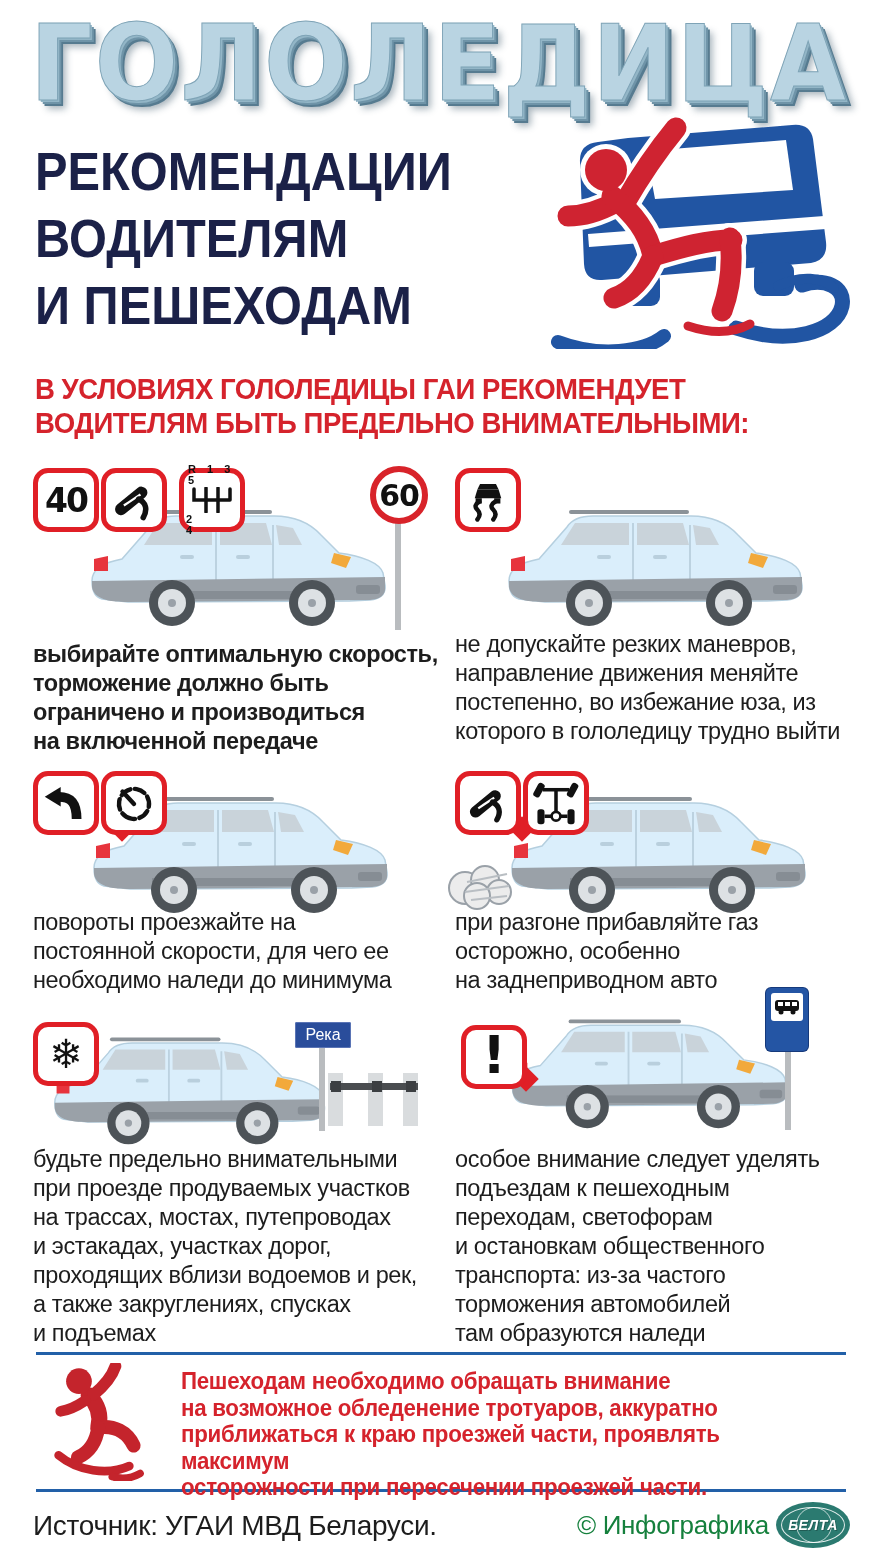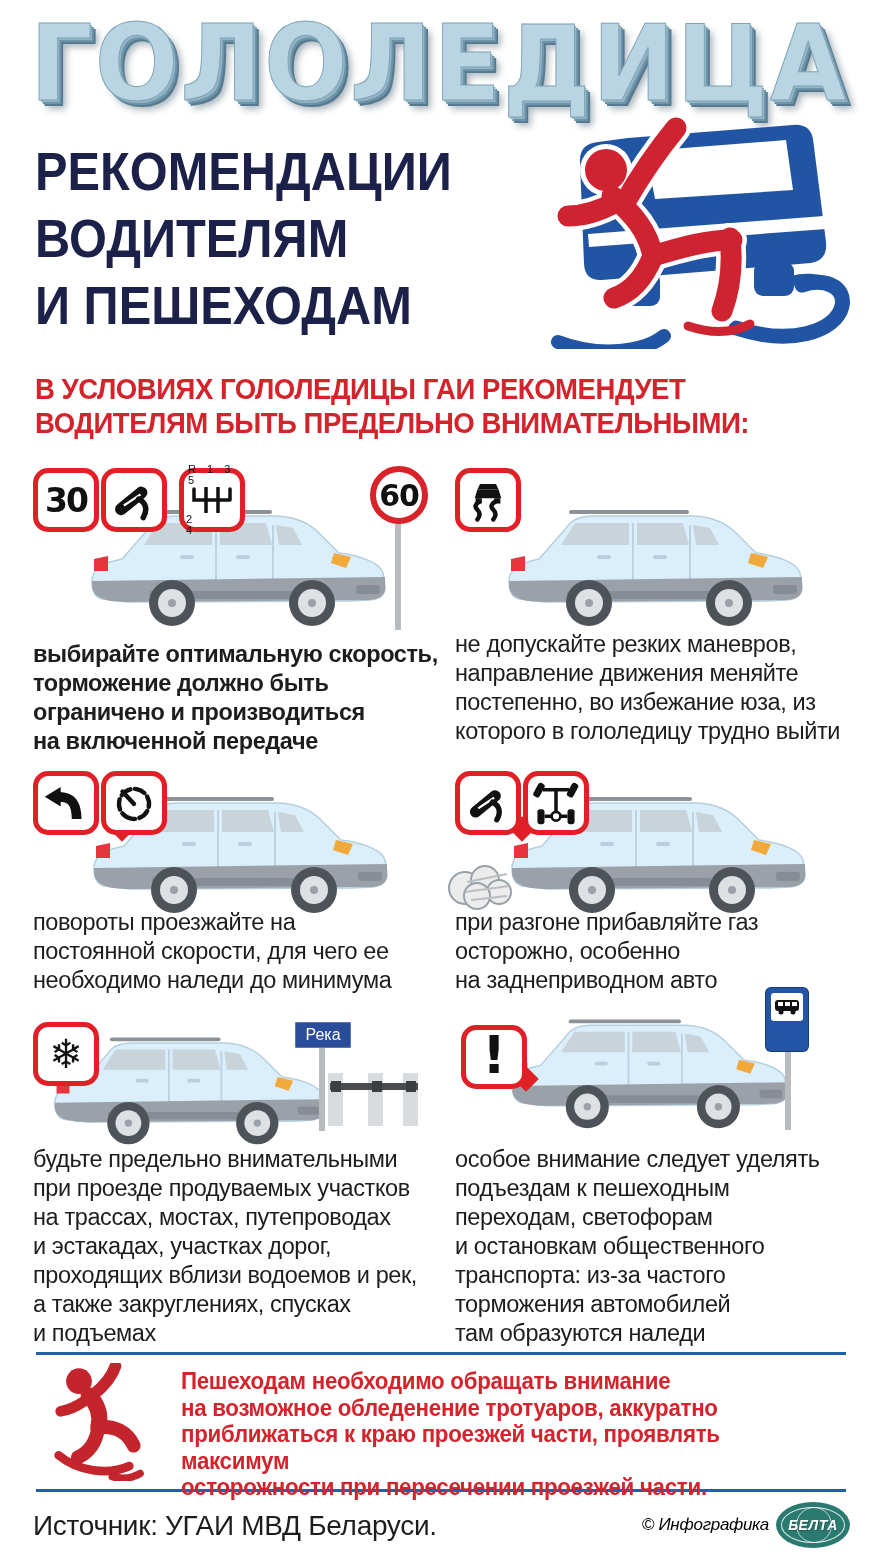--- a/index.html
+++ b/index.html
@@ -33,21 +33,21 @@
     letter-spacing:-2px;}
   .round-sign{position:absolute;width:46px;height:46px;background:#fff;border:6px solid #d8232a;
     border-radius:50%;display:flex;align-items:center;justify-content:center;z-index:3;}
   .round-sign .num{font-family:"DejaVu Sans",sans-serif;font-weight:bold;font-size:30px;color:#111;letter-spacing:-1px;}
   .pole{position:absolute;width:6px;background:#b9bcbf;z-index:1;}
   .tail{position:absolute;width:18px;height:18px;background:#e01f26;transform:rotate(45deg);z-index:2;}
   .tip-text{position:absolute;left:0;font-size:23.5px;line-height:29px;color:#1d1d1d;
     white-space:pre-line;letter-spacing:-0.4px;width:420px;}
 
   .gear-wrap{display:flex;flex-direction:column;align-items:center;line-height:1;}
-  .gear-lbl{font-size:11px;font-weight:normal;color:#111;letter-spacing:4px;margin:0 0 1px 4px;}
+  .gear-lbl{font-size:11px;font-weight:bold;color:#111;letter-spacing:4px;margin:0 0 1px 4px;}
   .gear-lbl.bottom{margin:1px 4px 0 2px;letter-spacing:12px;}
 
   .blue-sign{position:absolute;background:#2a4d9b;color:#fff;font-size:16px;
     display:flex;align-items:center;justify-content:center;border-radius:2px;
     box-shadow:0 0 0 1px #5a74b5 inset;z-index:3;}
 
   .rail{position:absolute;z-index:0;}
   .rail .post{position:absolute;width:15px;height:53px;background:#d9dcde;top:50px;}
   .rail .bar{position:absolute;height:7px;background:#4a4d50;top:60px;}
   .rail .knob{position:absolute;width:10px;height:11px;background:#3c3f42;top:58px;}
@@ -61,21 +61,21 @@
   .note-box{position:absolute;left:36px;top:1352px;width:810px;height:134px;
     border-top:3px solid #2260a8;border-bottom:3px solid #2260a8;}
   .note-text{position:absolute;left:145px;top:13px;font-weight:bold;font-size:23px;
     line-height:26.5px;color:#d5232c;white-space:pre-line;letter-spacing:-0.3px;
     transform:scaleX(0.97);transform-origin:left;}
   .note-person{position:absolute;left:14px;top:8px;}
 
   
   .footer-src{position:absolute;left:33px;top:1510px;font-size:28px;color:#1d1d1d;letter-spacing:-0.3px;}
   .footer-right{position:absolute;right:22px;top:1504px;display:flex;align-items:center;gap:9px;}
-  .footer-copy{font-size:17px;color:#000000;letter-spacing:-0.3px;font-style:italic;}
+  .footer-copy{font-size:26px;color:#15803d;letter-spacing:-0.3px;}
   .belta{width:70px;height:42px;background:#2b7a70;border-radius:50%/50%;position:relative;
     display:flex;align-items:center;justify-content:center;box-shadow:0 0 0 2px #2b7a70;}
   .belta .ring{position:absolute;inset:3px;border:1.5px solid rgba(255,255,255,.85);border-radius:50%/50%;}
   .belta .mer{position:absolute;top:3px;bottom:3px;left:50%;width:34px;margin-left:-17px;
     border:1.5px solid rgba(255,255,255,.7);border-radius:50%/50%;}
   .belta .txt{position:relative;color:#fff;font-weight:bold;font-style:italic;font-size:14px;
     letter-spacing:0.5px;z-index:2;text-shadow:1px 1px 0 rgba(0,0,0,.25);}
 </style>
 </head>
 <body>
@@ -157,21 +157,21 @@
   <div class="red-heading">В  УСЛОВИЯХ ГОЛОЛЕДИЦЫ ГАИ РЕКОМЕНДУЕТ
 ВОДИТЕЛЯМ БЫТЬ ПРЕДЕЛЬНО ВНИМАТЕЛЬНЫМИ:</div>
 
   <div class="tip" style="left:33px;top:465px;">
     <div class="icon-stage">
       <svg class="car" style="left:55px;top:38px;" width="304" height="126" viewBox="0 0 304 126">
           <use href="#car-symbol"></use>
         </svg>
       <div class="pole" style="left:362px;top:48px;height:117px;"></div>
       <div class="sign-box" style="left:0;top:3px;">
-        <span class="num">30</span>
+        <span class="num">40</span>
       </div>
       <div class="sign-box" style="left:68px;top:3px;">
         <svg width="48" height="48" viewBox="0 0 52 52">
           <path d="M12 36 L34 18" stroke="#111" stroke-width="13" stroke-linecap="round"></path>
           <path d="M15 32 l6 -4 M21 28 l6 -4 M27 24 l6 -4" stroke="#fff" stroke-width="2.5"></path>
           <path d="M31 25 C39 29 41 36 36 45" stroke="#111" stroke-width="6" fill="none" stroke-linecap="round"></path>
         </svg>
       </div>
       <div class="sign-box" style="left:146px;top:3px;">
         <div class="gear-wrap">

